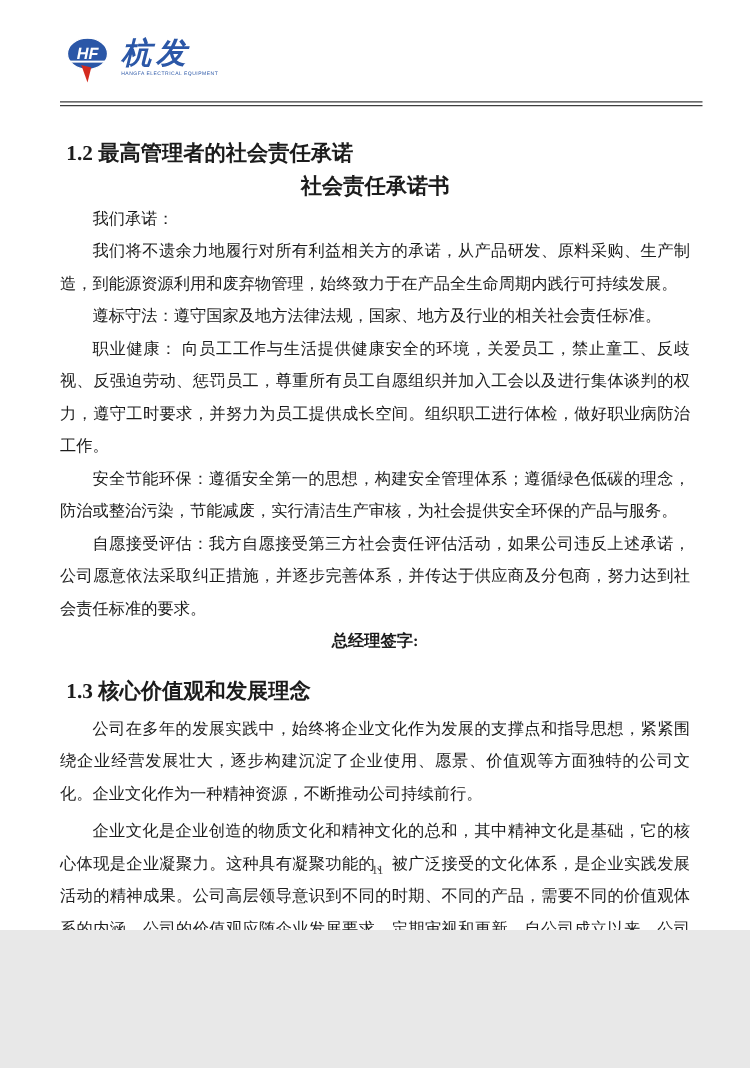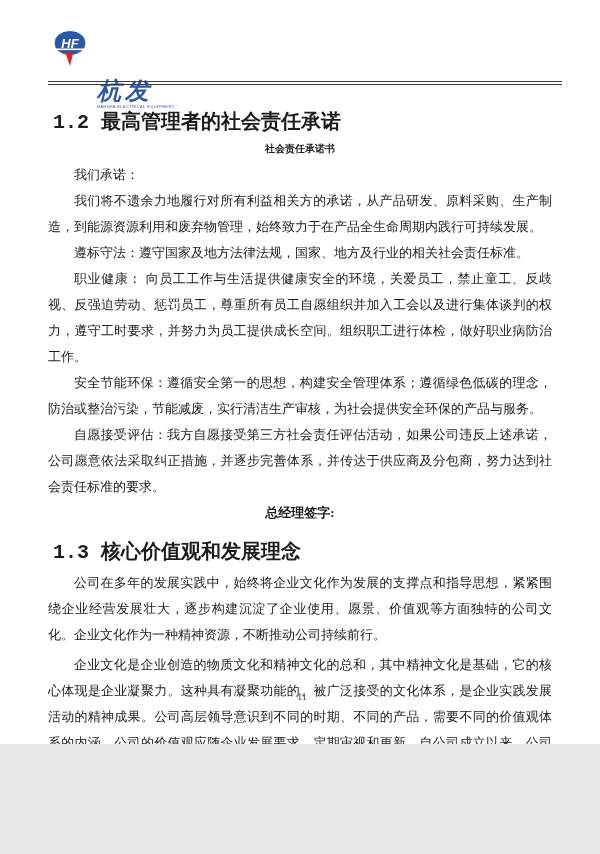--- a/index.html
+++ b/index.html
@@ -14,47 +14,47 @@
   }
   
   .header {
     position:absolute; top:28px; left:50px; right:42px;
     display:flex; justify-content:space-between; align-items:flex-end;
   }
   .logo { display:flex; align-items:flex-start; gap:5px; }
   .brand { display:flex; flex-direction:column; margin-top:2px; }
   .brand-name {
     font-size:24px; font-weight:bold; font-style:italic;
-    letter-spacing:4px; line-height:26px;margin-top:48px;
+    letter-spacing:4px; line-height:26px;
   }
   .brand-sub {
     font-size:4px; letter-spacing:0.4px; line-height:6px;
     font-family:"Liberation Sans","DejaVu Sans",sans-serif;
     white-space:nowrap;
   }
   .header-title {
     font-weight:bold; font-size:11.5px; line-height:14px;
     padding-bottom:3px; color:#111;
   }
   .header-rule {
     position:absolute; top:81px; left:48px; right:38px;
     height:0; border-bottom:4px double #3d3d3d;
   }
   
   .content {
     position:absolute; top:94px; left:48px; right:48px;
     font-size:13px; line-height:26px; text-align:justify;
   }
   .content h2 {
-    font-size:20px; font-weight:bold; line-height:26px;
-    margin:16px 0 0 0; padding-left:5px; text-align:left;font-family:Liberation Mono, monospace;
+    font-size:17px; font-weight:bold; line-height:26px;
+    margin:16px 0 0 0; padding-left:5px; text-align:left;
   }
   .content h2.second { margin-top:14px; }
   .doc-subtitle {
-    text-align:center; font-weight:bold; font-size:10px;
+    text-align:center; font-weight:bold; font-size:17px;
     line-height:26px;
   }
   .para { margin:0; text-indent:2em; }
   .para-gap { margin-top:4px; }
   .signature {
     text-align:center; font-weight:bold; font-size:13px; line-height:26px;
   } 
   .page-number {
     position:absolute; bottom:42px; left:4px; right:0;
     text-align:center; font-size:10px; color:#4a4a4a;

